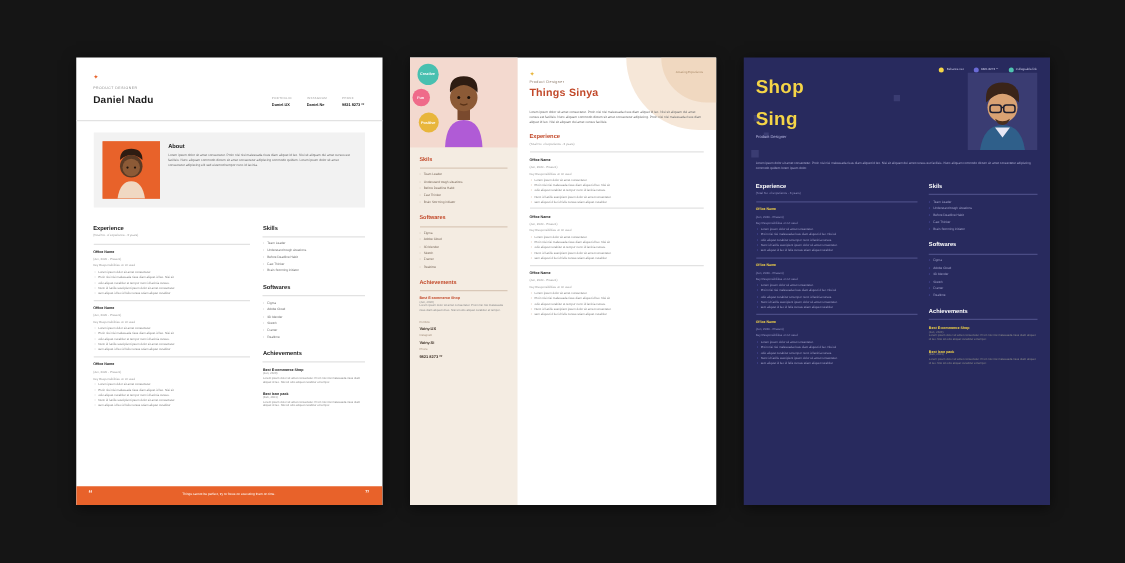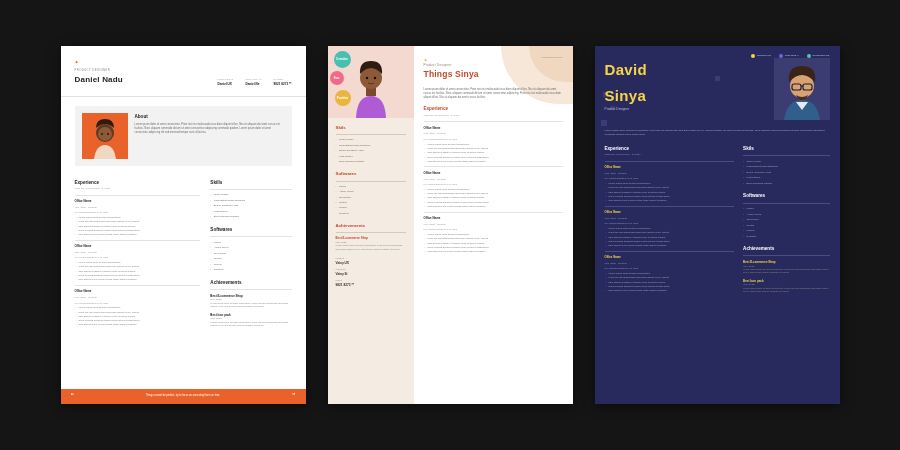--- a/index.html
+++ b/index.html
@@ -457,22 +457,22 @@
         <span>9821 8273 **</span>
       </div>
       <div class="chip">
         <span class="dot c"></span>
         <span>Collegeable.link</span>
       </div>
     </div>
 
     <div class="hero">
       <div class="hero-left">
-        <div class="name1">David</div>
-        <div class="name2">Sinya</div>
+        <div class="name1">Shop</div>
+        <div class="name2">Sing</div>
         <div class="role">Product Designer</div>
       </div>
       <div class="port">
         <svg width="56" height="62" viewBox="0 0 56 62">
           <rect width="56" height="62" fill="#3a3c72"></rect>
           <path d="M10 62 q3 -20 18 -20 q15 0 18 20 z" fill="#2f5f8a"></path>
           <path d="M22 44 l6 8 l6 -8 z" fill="#e8e8f5"></path>
           <circle cx="28" cy="28" r="12" fill="#d9a273"></circle>
           <path d="M15 24 q13 -14 26 0 q2 -16 -13 -16 q-15 0 -13 16z" fill="#3a2418"></path>
           <rect x="18" y="26" width="9" height="6" rx="2" fill="none" stroke="#1d1d2e" stroke-width="1.2"></rect>

